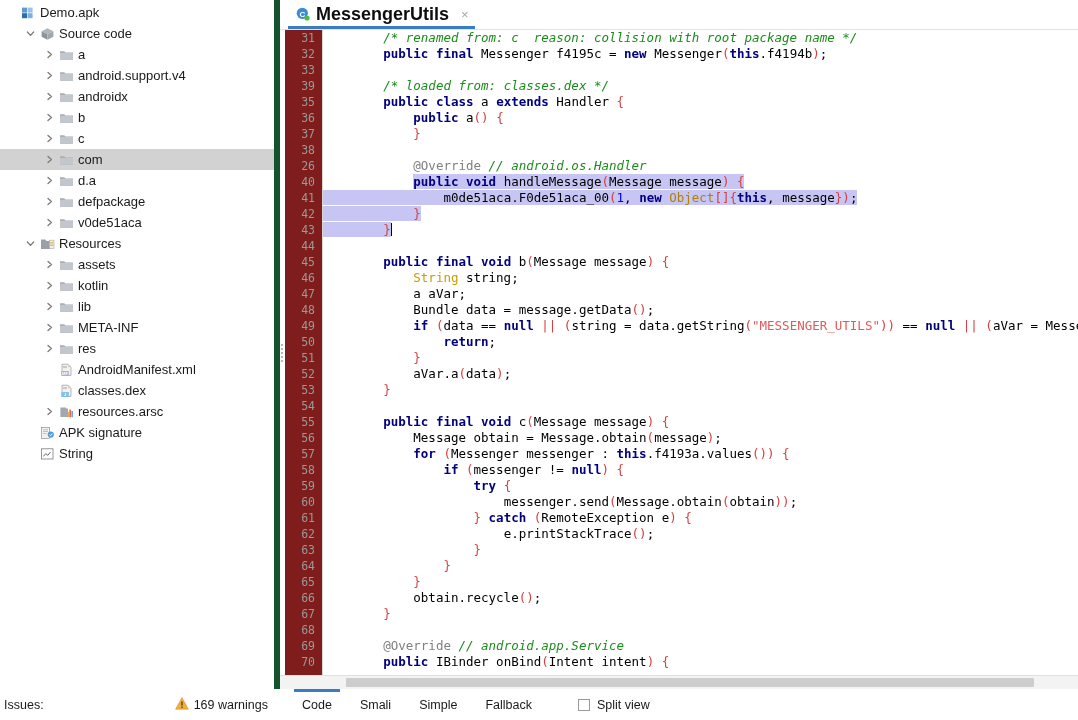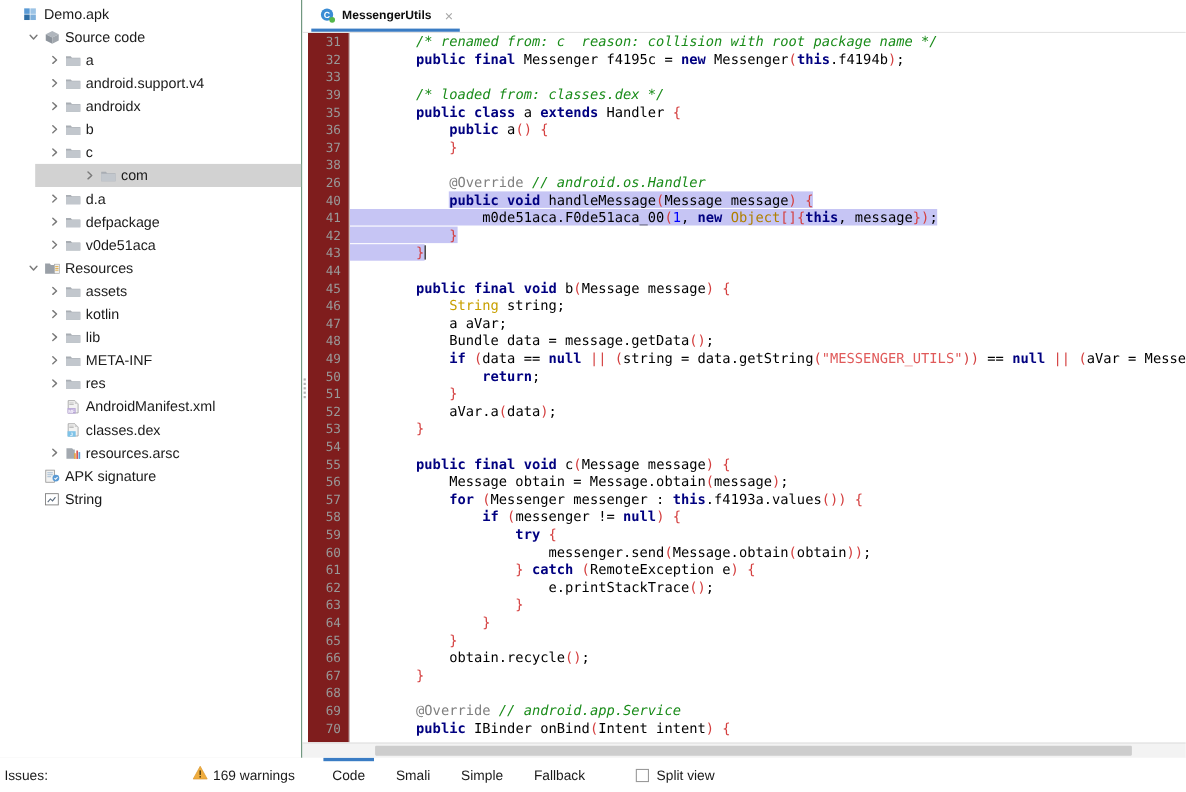--- a/index.html
+++ b/index.html
@@ -16,36 +16,36 @@
     flex-direction: column;
   }
   
   .body-split { display: flex; flex: 1 1 auto; min-height: 0; }
 
   
   .sidebar {
     width: 274px;
     flex: 0 0 274px;
     background: #ffffff;
-    border-right: 1px solid #14532d;
+    border-right: 6px solid #14532d;
     overflow: hidden;
     position: relative;
     padding-top: 2px;
   }
   .tree-row {
     height: 21px;
     display: flex;
     align-items: center;
     font-size: 13px;
     color: #1a1a1a;
     white-space: nowrap;
     cursor: default;
     user-select: none;
   }
-  .tree-row.selected { background: #d2d2d2; margin-left: 32px; }
+  .tree-row.selected { background: #d2d2d2; }
   .twisty {
     width: 15px; flex: 0 0 15px;
     display: flex; align-items: center; justify-content: center;
     color: #808080;
     font-size: 9px;
   }
   .twisty.none { color: transparent; }
   .twisty svg { display: block; }
   .ic {
     width: 18px; flex: 0 0 18px;
@@ -76,21 +76,21 @@
     display: flex;
     align-items: center;
     padding: 0 6px 0 8px;
     font-size: 12.5px;
     color: #0e0e0e;
     border-bottom: 3px solid #3a7cc4;
     box-sizing: border-box;
     cursor: default;
   }
   .tab-icon { margin-right: 6px; display: flex; }
-  .tab-title { font-weight: bold; font-size: 11px; text-align: right; }
+  .tab-title { font-weight: bold; font-size: 18px; text-align: right; }
   .tab-close {
     margin-left: 12px;
     color: #a6a6a6;
     font-size: 13px;
     line-height: 1;
     cursor: pointer;
   }
 
   .code-area {
     flex: 1 1 auto;

